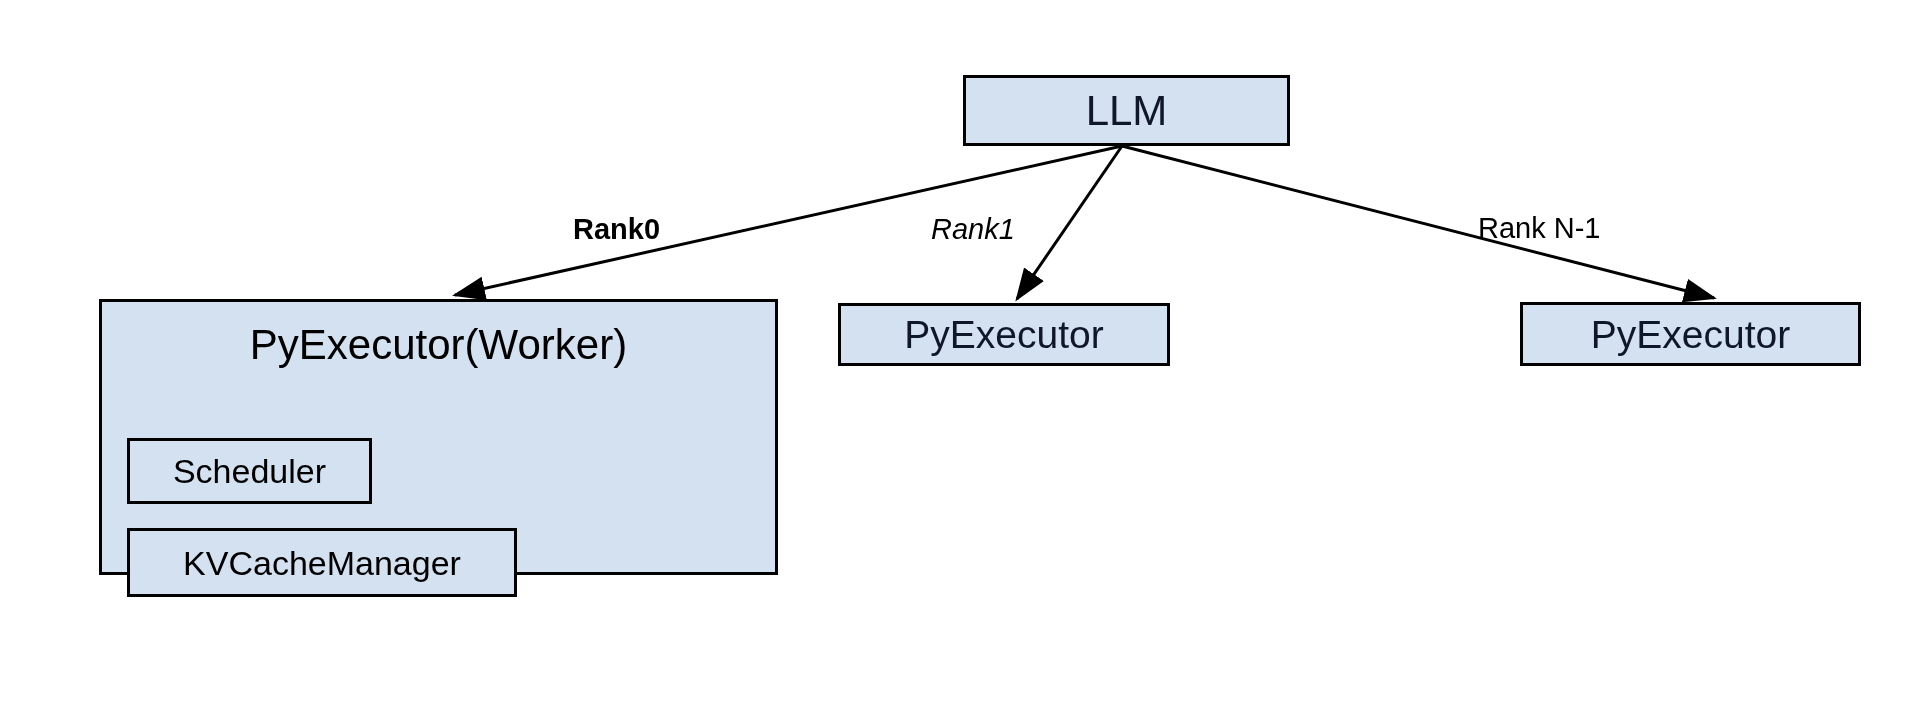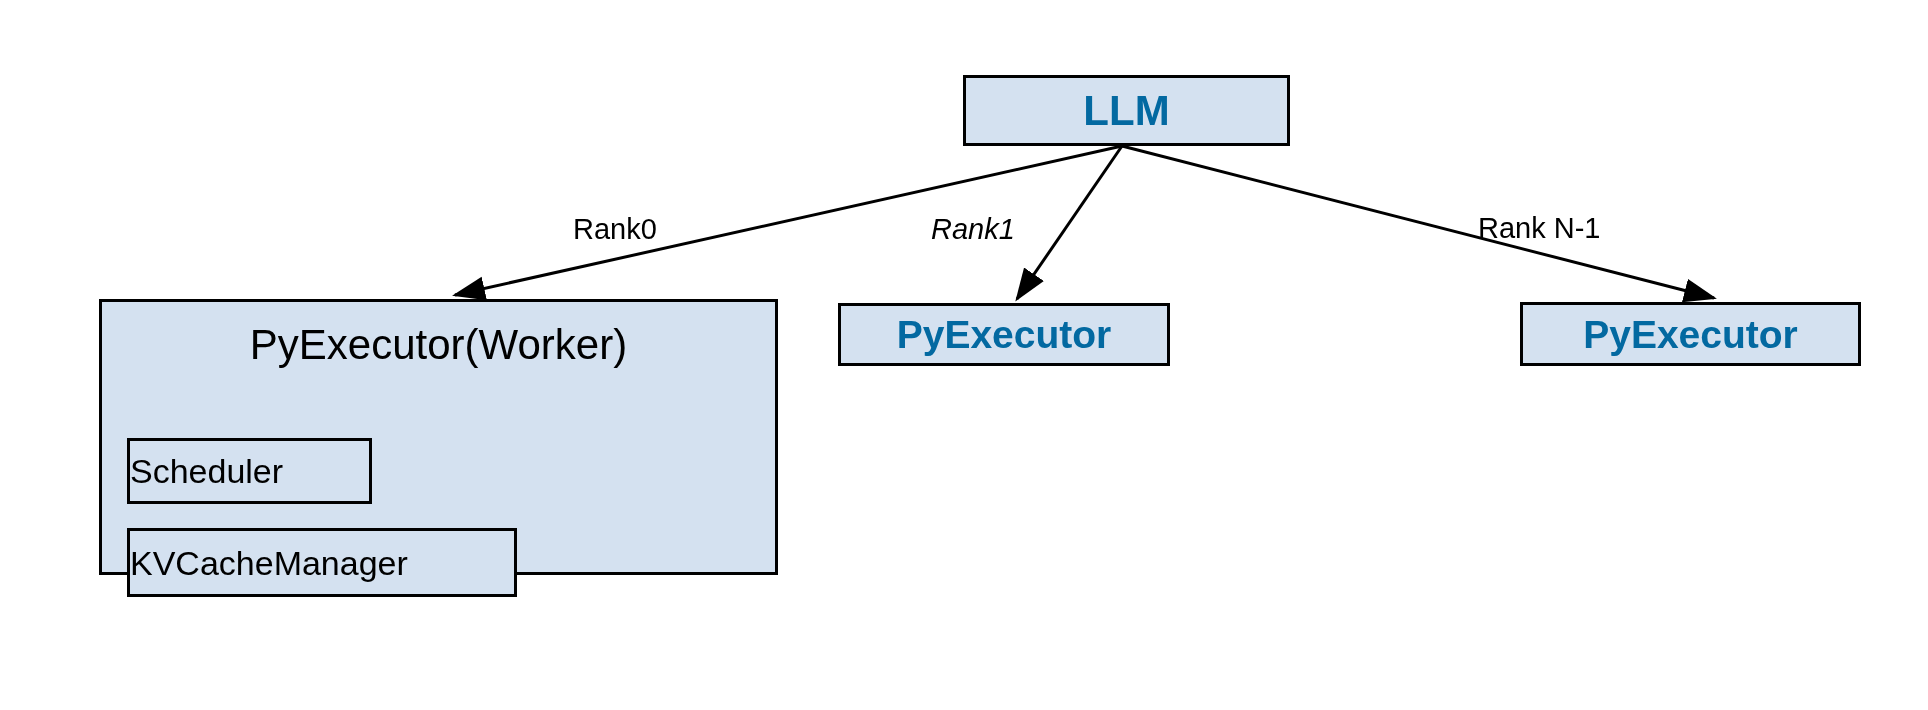--- a/index.html
+++ b/index.html
@@ -24,22 +24,21 @@
     border: 3px solid #000000;
     color: #000000;
     display: flex;
     align-items: center;
     justify-content: center;
     line-height: 1;
     white-space: nowrap;
   }
   .node-label {
     display: block;
-    color: #0369a1;
-    font-weight: bold;
+    color: #0f172a;
   }
   
   #node-llm {
     left: 963px;
     top: 75px;
     width: 327px;
     height: 71px;
     font-size: 42px;
   }
   
@@ -60,21 +59,21 @@
     line-height: 1;
     color: #000000;
   }
   .subnode {
     position: absolute;
     box-sizing: border-box;
     background: #d4e1f0;
     border: 3px solid #000000;
     display: flex;
     align-items: center;
-    justify-content: flex-start;
+    justify-content: center;
     font-size: 34px;
     line-height: 1;
     white-space: nowrap;
     color: #000000;
   }
   #node-scheduler   { left: 25px;  top: 136px; width: 245px; height: 66px; }
   #node-modelengine { left: 351px; top: 136px; width: 318px; height: 66px; }
   #node-kvcache     { left: 25px;  top: 226px; width: 390px; height: 69px; }
   #node-sampler     { left: 441px; top: 239px; width: 228px; height: 69px; }
 
@@ -95,21 +94,21 @@
   }
 
   
   .edge-label {
     position: absolute;
     font-size: 29px;
     color: #000000;
     line-height: 1;
     white-space: nowrap;
   }
-  #edge-label-rank0  { left: 573px;  top: 215px; }
+  #edge-label-rank0  { left: 573px;  top: 215px; font-weight: bold; }
   #edge-label-rank1  { left: 931px;  top: 215px; font-style: italic; }
   #edge-label-rankn  { left: 1478px; top: 214px; }
 
   #edges {
     position: absolute;
     left: 0;
     top: 0;
     width: 1928px;
     height: 710px;
     pointer-events: none;

